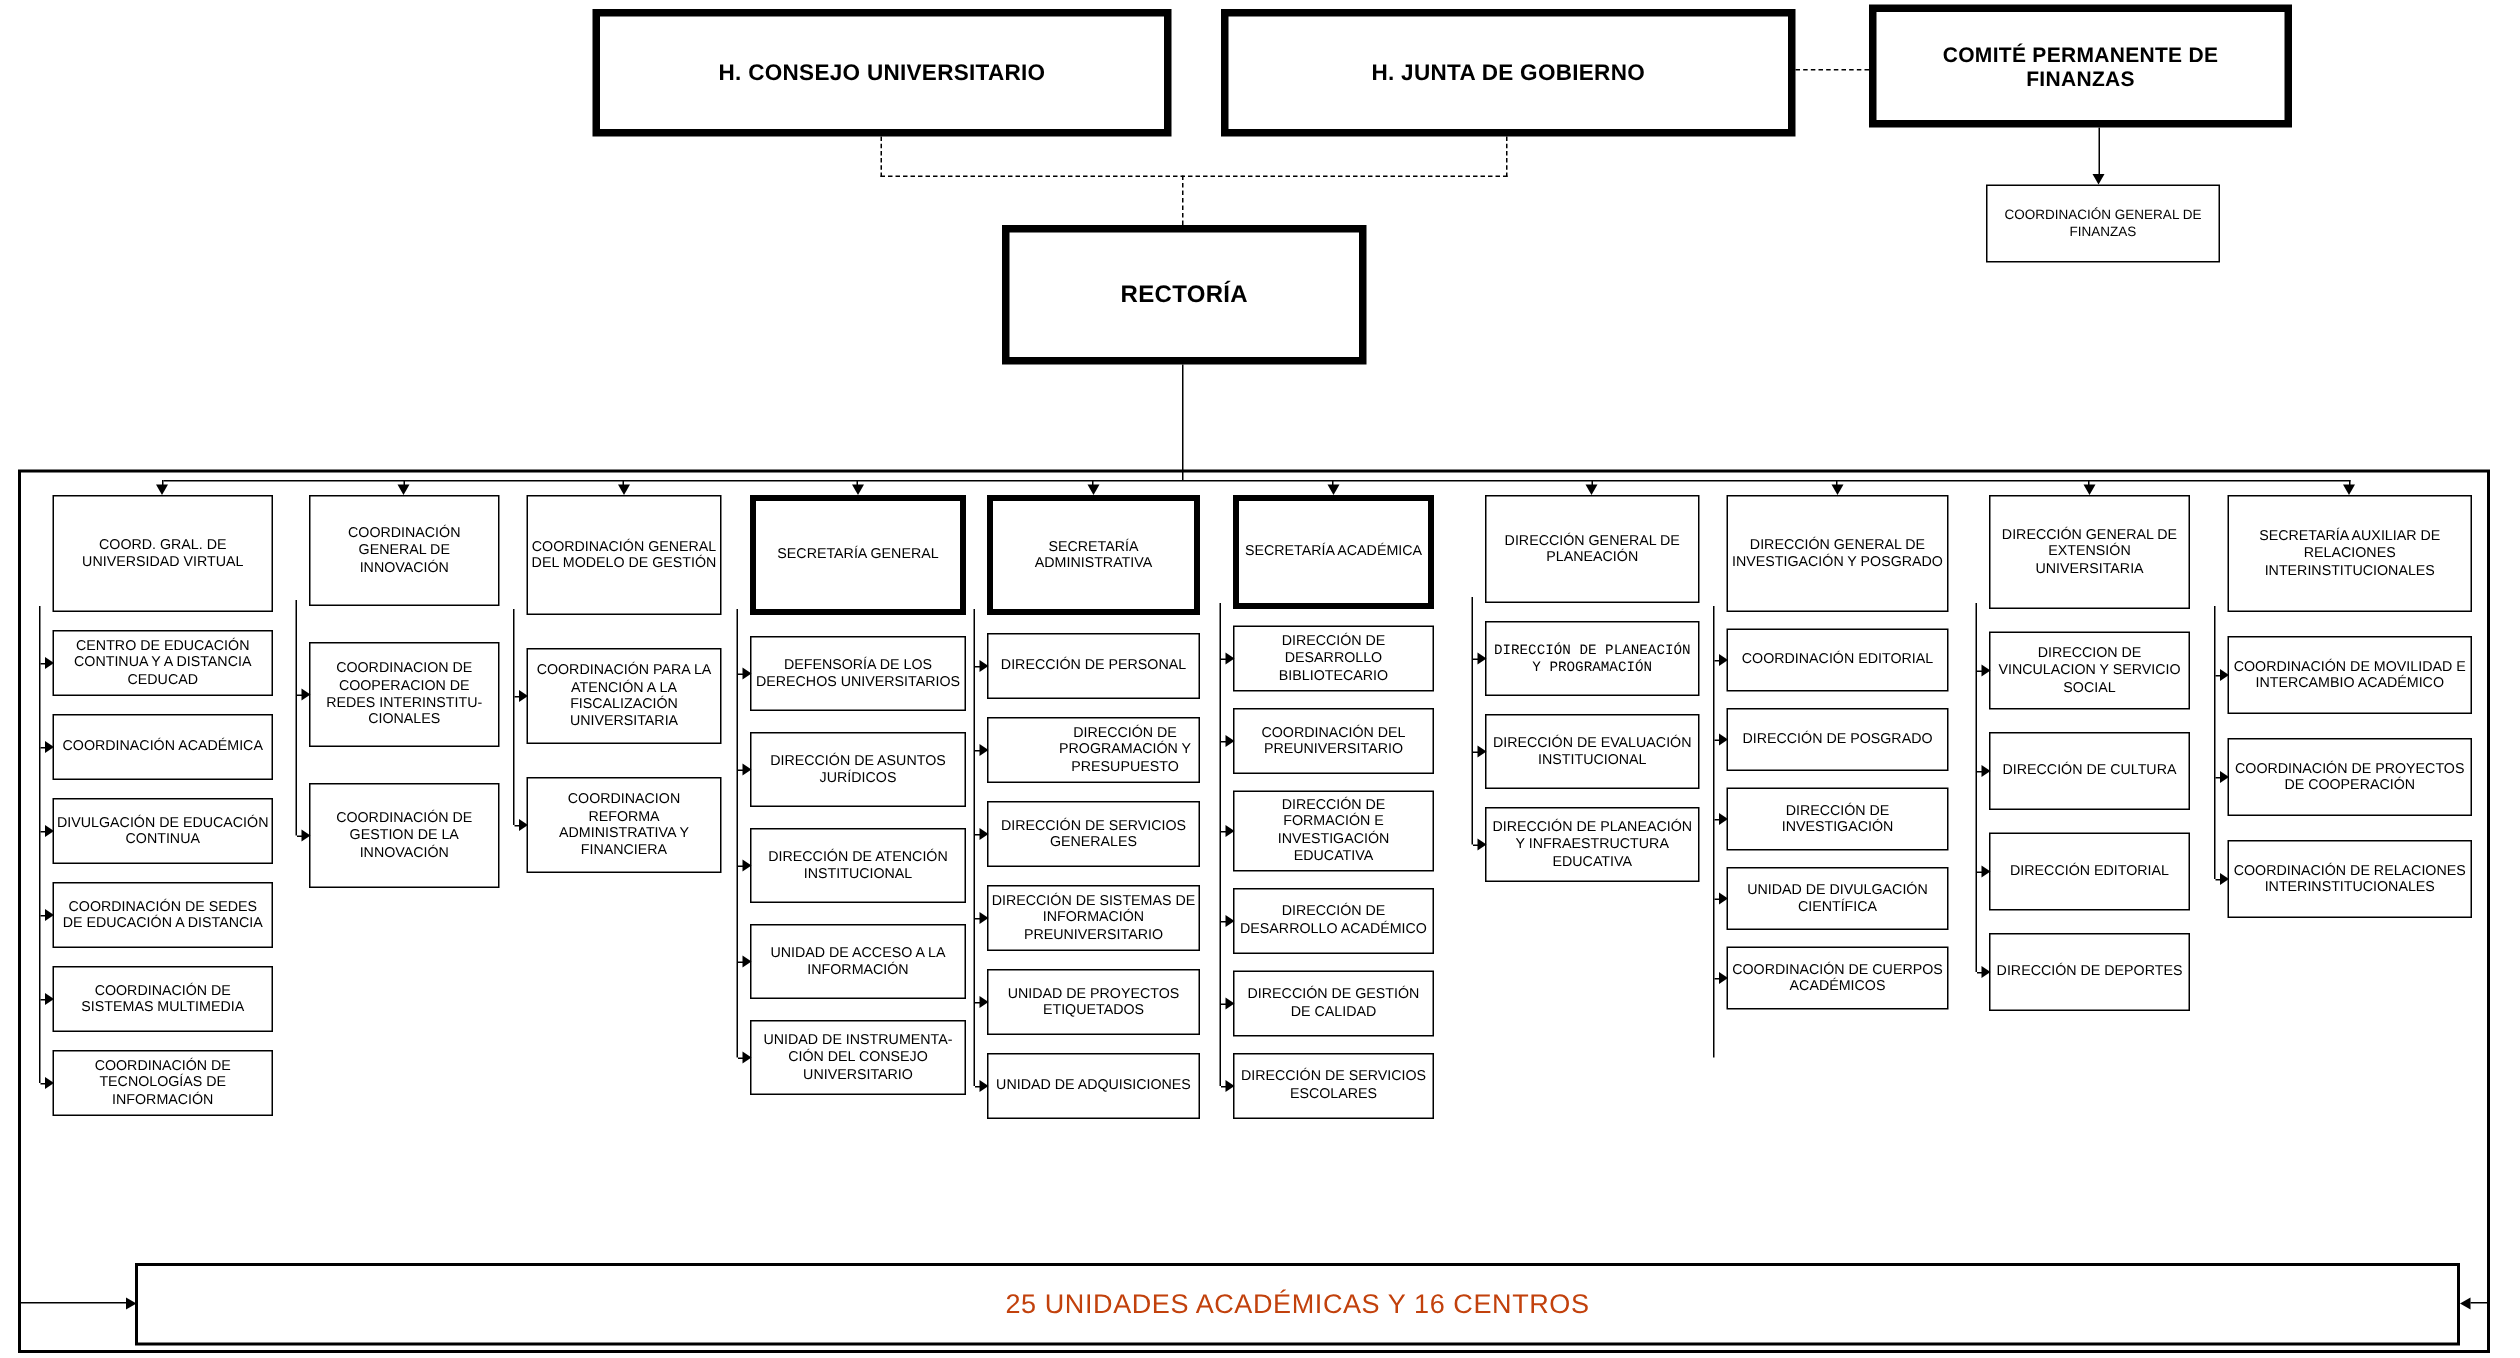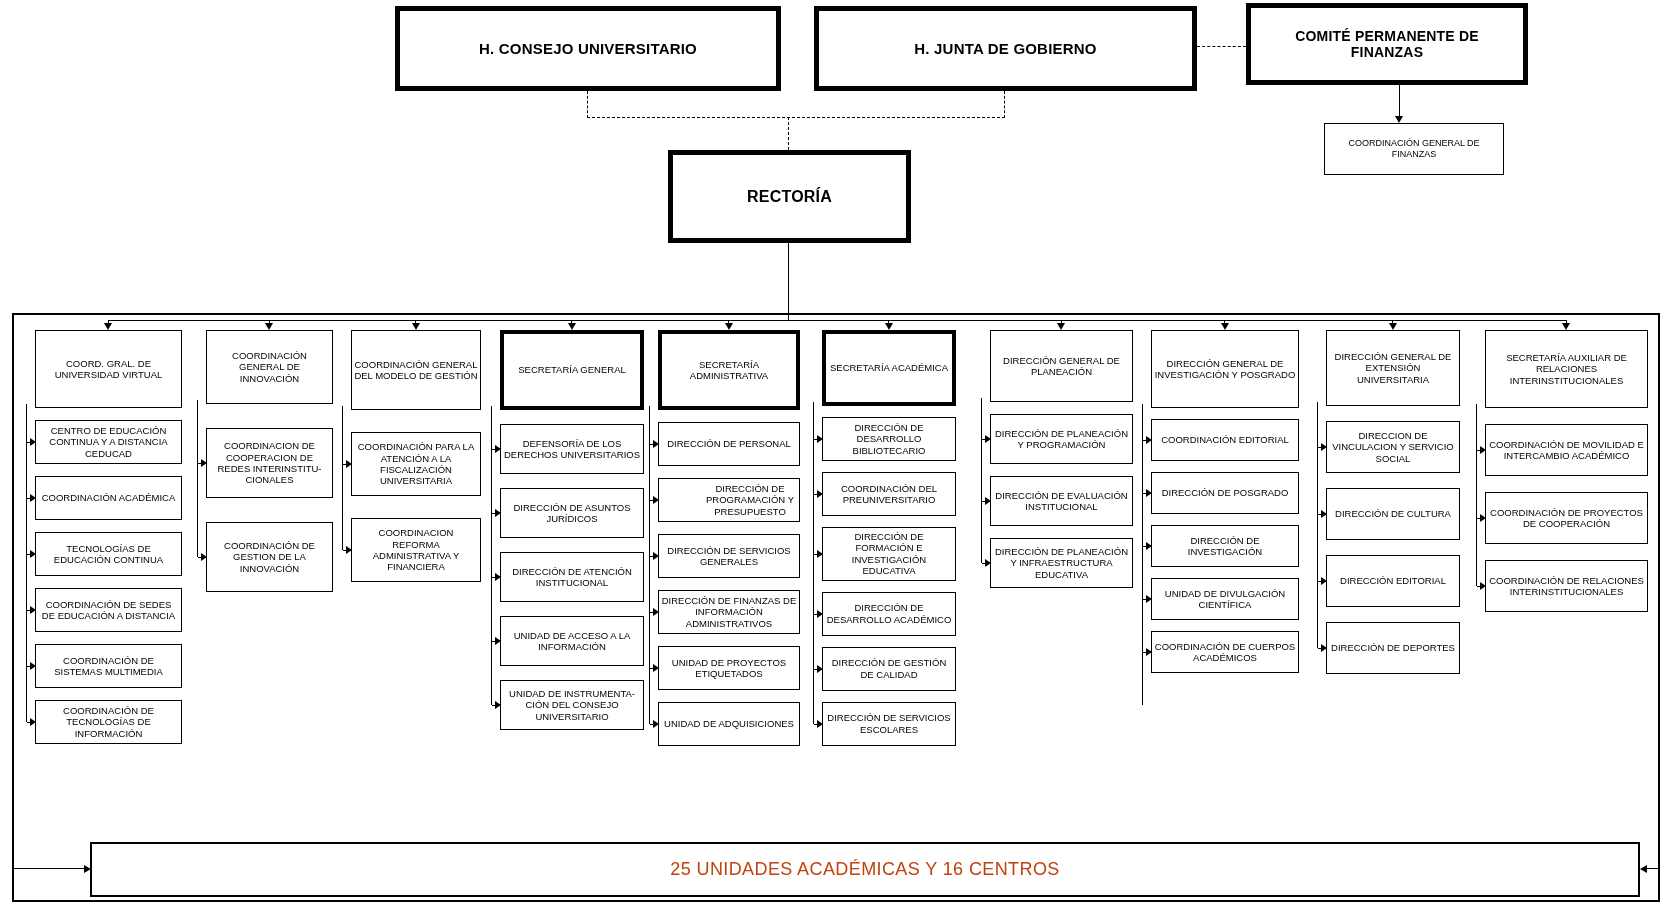--- a/index.html
+++ b/index.html
@@ -65,21 +65,21 @@
 <body>
 
 <div id="stage">
 
   <div id="outer-rect"></div>
 
   <div class="top-box" style="left:395px; top:6px; width:386px; height:85px;">H. CONSEJO UNIVERSITARIO</div>
   <div class="top-box" style="left:814px; top:6px; width:383px; height:85px;">H. JUNTA DE GOBIERNO</div>
   <div class="top-box" style="left:1246px; top:3px; width:282px; height:82px; font-size:14px; padding:0 24px;">COMITÉ PERMANENTE DE FINANZAS</div>
   <div class="top-box" style="left:668px; top:150px; width:243px; height:93px; font-size:16px;">RECTORÍA</div>
-  <div class="mini-box" style="left:1324px; top:123px; width:180px; height:52px;">COORDINACIÓN GENERAL DE FINANZAS</div>
+  <div class="mini-box" style="left:1324px; top:123px; width:156px; height:52px;">COORDINACIÓN GENERAL DE FINANZAS</div>
 
   <div class="vdash" style="left:587px; top:91px; height:27px;"></div>
   <div class="vdash" style="left:1004px; top:91px; height:27px;"></div>
   <div class="hdash" style="left:587px; top:117px; width:418px;"></div>
   <div class="vdash" style="left:788px; top:117px; height:33px;"></div>
   <div class="hdash" style="left:1197px; top:46px; width:49px;"></div>
 
   <div class="vline" style="left:1399px; top:85px; height:33px;"></div>
   <div class="arr-down" style="left:1395px; top:116px;"></div>
 
@@ -88,21 +88,21 @@
   <div id="bottom-box">25 UNIDADES ACADÉMICAS  Y 16 CENTROS</div>
   <div class="hline" style="left:14px; top:868px; width:70px;"></div>
   <div class="arr-right" style="left:84px; top:865px;"></div>
   <div class="hline" style="left:1647px; top:868px; width:11px;"></div>
   <div class="arr-left" style="left:1640px; top:865px;"></div>
 
 <div class="org-col" style="left: 35px; width: 147px; row-gap: 12px;">
       <div class="org-box head" style="min-height: 78px;">COORD. GRAL. DE UNIVERSIDAD VIRTUAL</div>
       <div class="org-box child" style="min-height: 44px;">CENTRO DE EDUCACIÓN CONTINUA Y A DISTANCIA CEDUCAD</div>
       <div class="org-box child" style="min-height: 44px;">COORDINACIÓN ACADÉMICA</div>
-      <div class="org-box child" style="min-height: 44px;">TECNOLOGÍAS DE EDUCACIÓN CONTINUA</div>
+      <div class="org-box child" style="min-height: 44px;">DIVULGACIÓN DE EDUCACIÓN CONTINUA</div>
       <div class="org-box child" style="min-height: 44px;">COORDINACIÓN DE SEDES DE EDUCACIÓN A DISTANCIA</div>
       <div class="org-box child" style="min-height: 44px;">COORDINACIÓN DE SISTEMAS MULTIMEDIA</div>
       <div class="org-box child" style="min-height: 44px;">COORDINACIÓN DE TECNOLOGÍAS DE INFORMACIÓN</div>
       <div class="rail" style="top: 74px; height: 318px;"></div>
     </div>
     <div class="org-col" style="left: 206px; width: 127px; row-gap: 24px;">
       <div class="org-box head" style="min-height: 74px;">COORDINACIÓN GENERAL DE INNOVACIÓN</div>
       <div class="org-box child" style="min-height: 70px;">COORDINACION DE COOPERACION DE REDES INTERINSTITU-CIONALES</div>
       <div class="org-box child" style="min-height: 70px;">COORDINACIÓN DE GESTION DE LA INNOVACIÓN</div>
       <div class="rail" style="top: 70px; height: 157px;"></div>
@@ -120,38 +120,38 @@
       <div class="org-box child" style="min-height: 50px;">DIRECCIÓN DE ATENCIÓN INSTITUCIONAL</div>
       <div class="org-box child" style="min-height: 50px;">UNIDAD DE ACCESO A LA INFORMACIÓN</div>
       <div class="org-box child" style="min-height: 50px;">UNIDAD DE INSTRUMENTA-CIÓN DEL CONSEJO UNIVERSITARIO</div>
       <div class="rail" style="top: 76px; height: 299px;"></div>
     </div>
     <div class="org-col thick" style="left: 658px; width: 142px; row-gap: 12px;">
       <div class="org-box head" style="min-height: 80px;">SECRETARÍA ADMINISTRATIVA</div>
       <div class="org-box child" style="min-height: 44px;">DIRECCIÓN DE PERSONAL</div>
       <div class="org-box child" style="min-height: 44px; padding-left: 44px;">DIRECCIÓN DE PROGRAMACIÓN Y PRESUPUESTO</div>
       <div class="org-box child" style="min-height: 44px;">DIRECCIÓN DE SERVICIOS GENERALES</div>
-      <div class="org-box child" style="min-height: 44px;">DIRECCIÓN DE FINANZAS DE INFORMACIÓN ADMINISTRATIVOS</div>
+      <div class="org-box child" style="min-height: 44px;">DIRECCIÓN DE SISTEMAS DE INFORMACIÓN PREUNIVERSITARIO</div>
       <div class="org-box child" style="min-height: 44px;">UNIDAD DE PROYECTOS ETIQUETADOS</div>
       <div class="org-box child" style="min-height: 44px;">UNIDAD DE ADQUISICIONES</div>
       <div class="rail" style="top: 76px; height: 318px;"></div>
     </div>
     <div class="org-col thick" style="left: 822px; width: 134px; row-gap: 11px;">
       <div class="org-box head" style="min-height: 76px;">SECRETARÍA ACADÉMICA</div>
       <div class="org-box child" style="min-height: 44px;">DIRECCIÓN DE DESARROLLO BIBLIOTECARIO</div>
       <div class="org-box child" style="min-height: 44px;">COORDINACIÓN DEL PREUNIVERSITARIO</div>
       <div class="org-box child" style="min-height: 44px;">DIRECCIÓN DE FORMACIÓN E INVESTIGACIÓN EDUCATIVA</div>
       <div class="org-box child" style="min-height: 44px;">DIRECCIÓN DE DESARROLLO ACADÉMICO</div>
       <div class="org-box child" style="min-height: 44px;">DIRECCIÓN DE GESTIÓN DE CALIDAD</div>
       <div class="org-box child" style="min-height: 44px;">DIRECCIÓN DE SERVICIOS ESCOLARES</div>
       <div class="rail" style="top: 72px; height: 322px;"></div>
     </div>
     <div class="org-col" style="left: 990px; width: 143px; row-gap: 12px;">
       <div class="org-box head" style="min-height: 72px;">DIRECCIÓN GENERAL DE PLANEACIÓN</div>
-      <div class="org-box child" style="min-height: 50px;">DIRECCIÓN DE PLANEACIÓN Y PROGRAMACIÓN</div>
+      <div class="org-box child" style="min-height: 50px; font-family: Liberation Mono, monospace;">DIRECCIÓN DE PLANEACIÓN Y PROGRAMACIÓN</div>
       <div class="org-box child" style="min-height: 50px;">DIRECCIÓN DE EVALUACIÓN INSTITUCIONAL</div>
       <div class="org-box child" style="min-height: 50px;">DIRECCIÓN DE PLANEACIÓN Y INFRAESTRUCTURA EDUCATIVA</div>
       <div class="rail" style="top: 68px; height: 165px;"></div>
     </div>
     <div class="org-col" style="left: 1151px; width: 148px; row-gap: 11px;">
       <div class="org-box head" style="min-height: 78px;">DIRECCIÓN GENERAL DE INVESTIGACIÓN Y POSGRADO</div>
       <div class="org-box child" style="min-height: 42px;">COORDINACIÓN EDITORIAL</div>
       <div class="org-box child" style="min-height: 42px;">DIRECCIÓN DE POSGRADO</div>
       <div class="org-box child" style="min-height: 42px;">DIRECCIÓN DE INVESTIGACIÓN</div>
       <div class="org-box child" style="min-height: 42px;">UNIDAD DE DIVULGACIÓN CIENTÍFICA</div>

